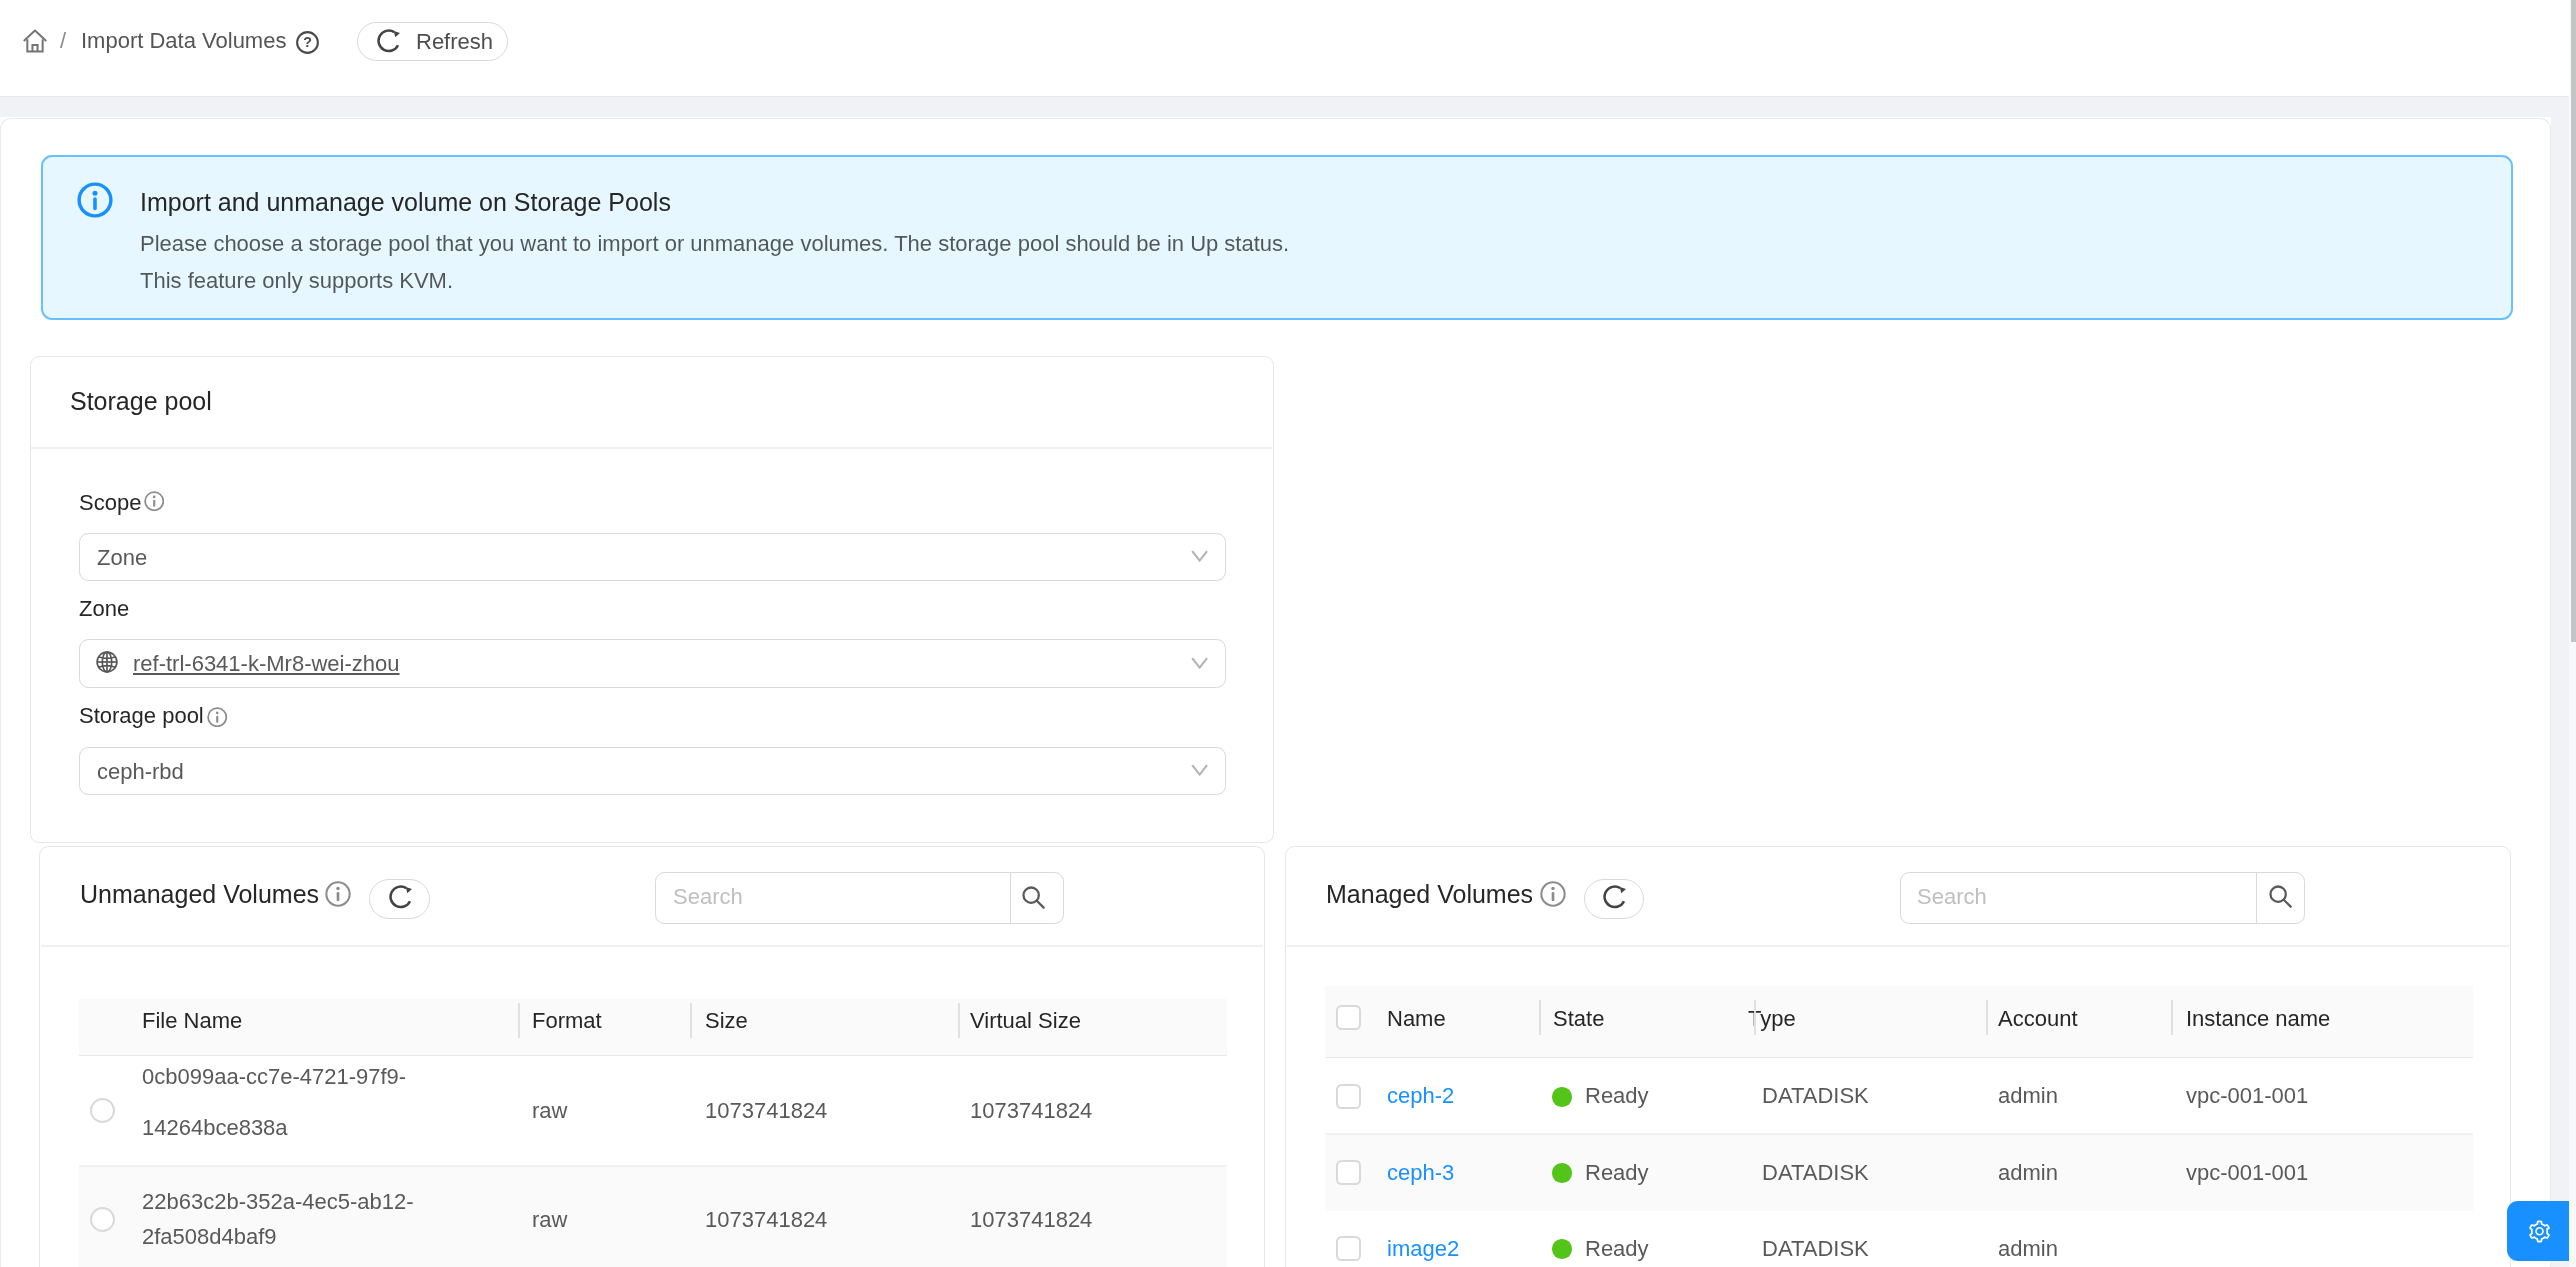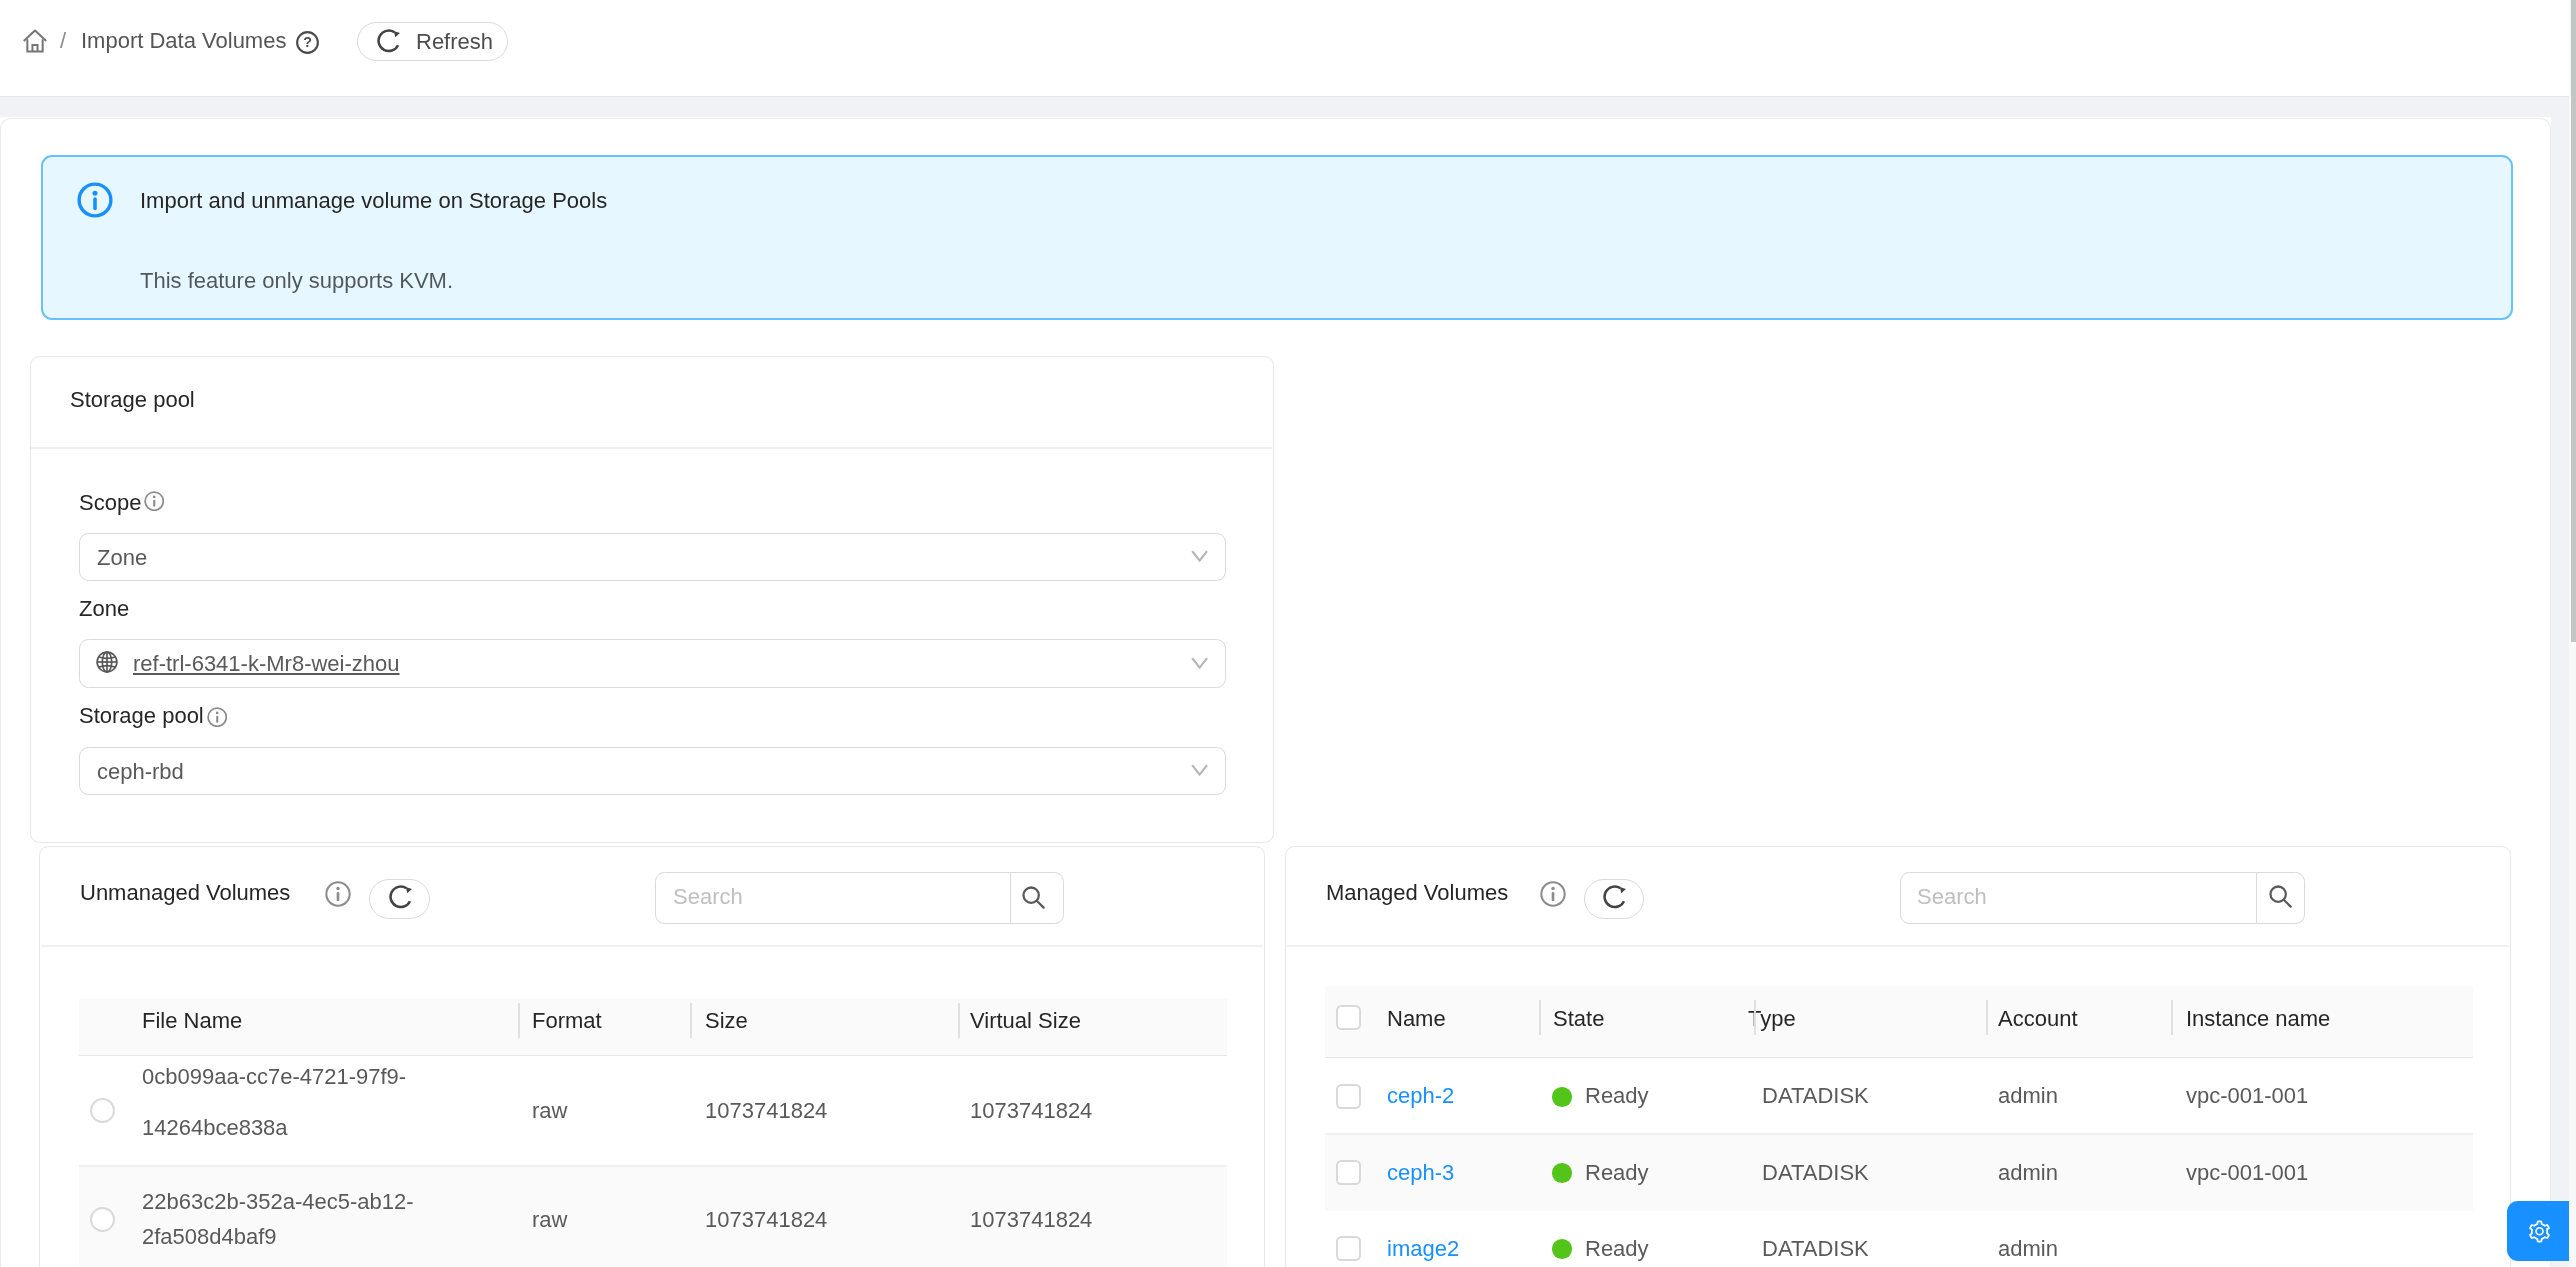--- a/index.html
+++ b/index.html
@@ -1,21 +1,21 @@
 <!DOCTYPE html>
 <html style="font-size:12.6px"><head>
 <meta charset="utf-8">
 <style>
   * { margin:0; padding:0; box-sizing:border-box; }
   html,body { width:2576px; height:1267px; background:#fff; }
   body { font-family:"Liberation Sans", sans-serif; }
   #page { position:relative; width:2576px; height:1267px; overflow:hidden; }
   .abs { position:absolute; }
   .txt { position:absolute; line-height:1; white-space:nowrap; font-size:22px; }
-  .t32 { font-size:22px; }
+  .t32 { font-size:25px; }
   .dark { color:#262626; }
   .mid  { color:#595959; }
   .card { position:absolute; background:#fff; border:1.6px solid #e7e7e7; border-radius:9.4px; }
   .sel  { position:absolute; background:#fff; border:1.6px solid #d9d9d9; border-radius:9.4px; }
   .pill { position:absolute; background:#fff; border:1.6px solid #d9d9d9; border-radius:20.4px; }
   .sep  { position:absolute; width:1.6px; background:#e0e0e0; }
 </style>
 </head>
 <body>
 <div id="page">
@@ -44,20 +44,21 @@
 
   <div class="abs" style="left:0;top:118px;width:2551px;height:1149px;background:#fff;border:1.6px solid #ebebeb;border-bottom:none;border-radius:11px 11px 0 0;"></div>
 
   <div class="abs" style="left:41px;top:155px;width:2472px;height:165px;background:#e6f7ff;border:2px solid #69c0ff;border-radius:11px;"></div>
   <svg class="abs" style="left:77px;top:182px;" width="36" height="36" viewBox="0 0 46 46">
     <circle cx="23" cy="23" r="20.3" fill="none" stroke="#1890ff" stroke-width="4.4"></circle>
     <circle cx="23" cy="14.4" r="3.2" fill="#1890ff"></circle>
     <rect x="20.7" y="19.6" width="4.6" height="16.6" rx="2.2" fill="#1890ff"></rect>
   </svg>
   <div class="txt t32 dark" style="left:140px;top:190px;">Import and unmanage volume on Storage Pools</div>
+  <div class="txt" style="left:140px;top:233px;color:rgba(0,0,0,0.65);">Please choose a storage pool that you want to import or unmanage volumes. The storage pool should be in Up status.</div>
   <div class="txt" style="left:140px;top:270px;color:rgba(0,0,0,0.65);">This feature only supports KVM.</div>
 
   <div class="card" style="left:30px;top:356px;width:1244px;height:487px;"></div>
   <div class="txt t32 dark" style="left:70px;top:389px;">Storage pool</div>
   <div class="abs" style="left:31px;top:447px;width:1241px;height:1.6px;background:#f0f0f0;"></div>
 
   <div class="txt dark" style="left:79px;top:492px;">Scope</div>
   <svg class="abs" style="left:144px;top:491px;" width="20.4" height="20.4" viewBox="0 0 26 26">
     <circle cx="13" cy="13" r="11.6" fill="none" stroke="#8c8c8c" stroke-width="2.2"></circle>
     <circle cx="13" cy="7.5" r="1.7" fill="#8c8c8c"></circle>

